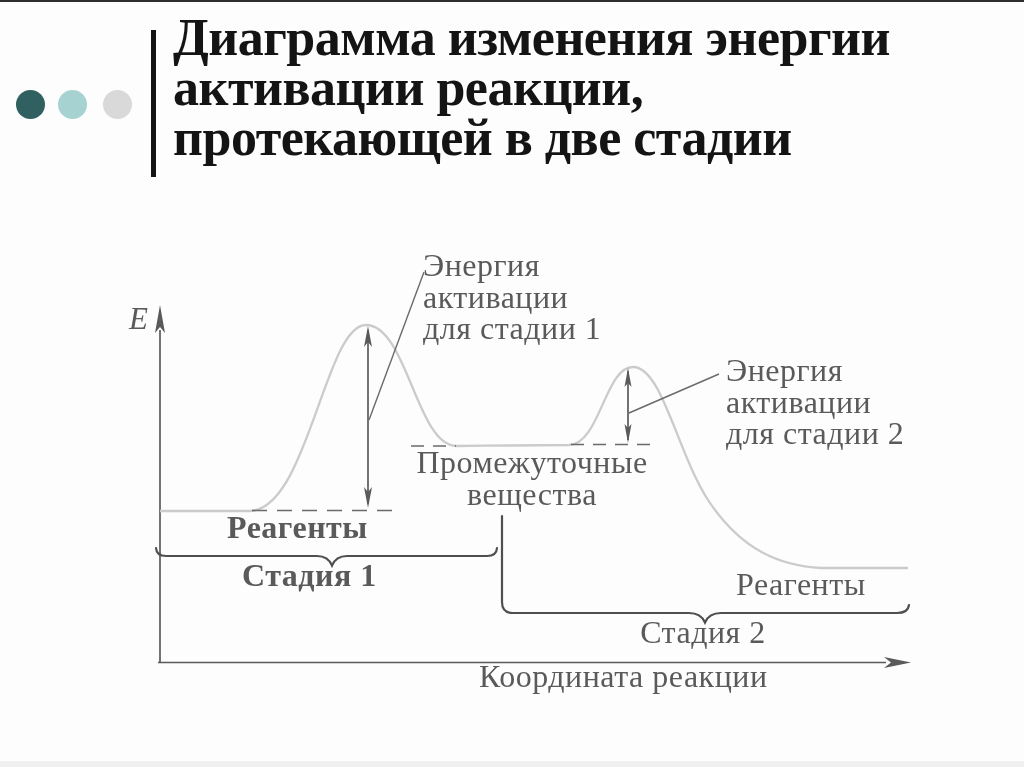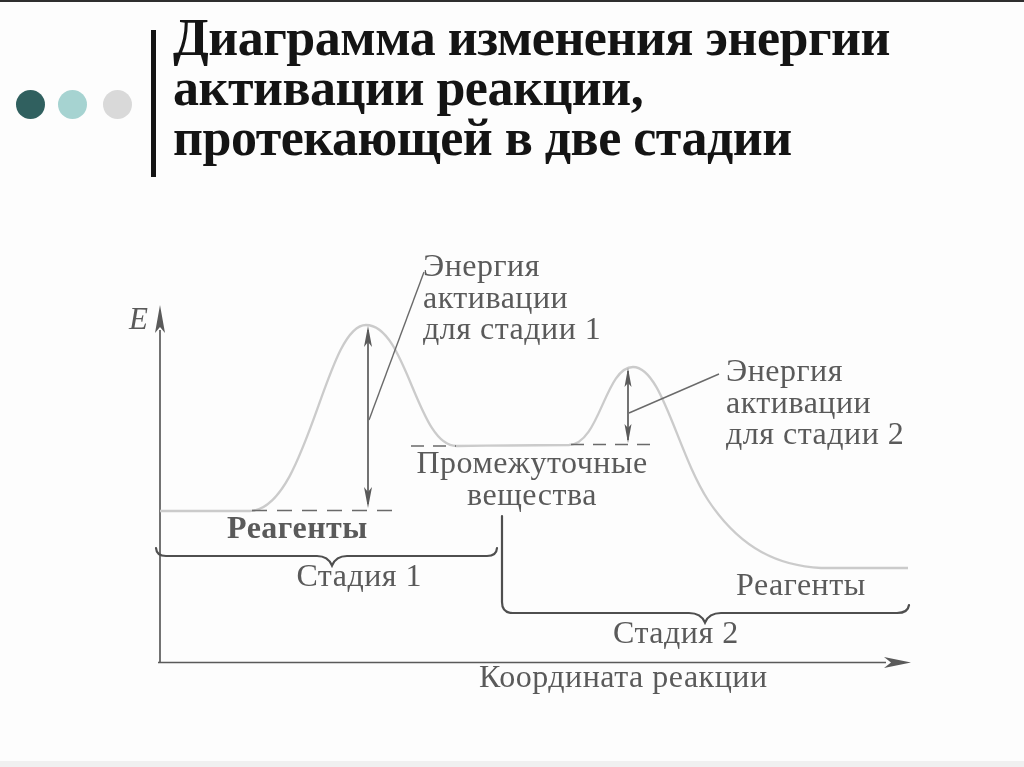--- a/index.html
+++ b/index.html
@@ -26,23 +26,23 @@
   
   .dlab{
     position:absolute;color:#5a5a5a;font-size:32px;line-height:31.5px;
     letter-spacing:0.5px;white-space:pre-line;
   }
   .e-label{left:129px;top:303px;font-style:italic;font-size:31px;}
   .act1{left:423px;top:250px;}
   .act2{left:726px;top:355px;}
   .intermediates{left:404px;top:447px;width:256px;text-align:center;}
   .reagents{left:227px;top:512px;font-weight:bold;}
-  .stage1{left:242px;top:560px;width:180px;text-align:right;}
+  .stage1{left:242px;top:560px;width:180px;text-align:left;font-weight:bold;}
   .products{left:736px;top:569px;}
-  .stage2{left:613px;top:617px;width:180px;}
+  .stage2{left:613px;top:617px;width:180px;text-align:center;}
   .x-label{left:479px;top:661px;}
 
   svg.plot{position:absolute;left:0;top:0;pointer-events:none;}
   .ink{stroke:#5a5a5a;fill:none;stroke-width:1.7;}
   .ink-fill{fill:#5a5a5a;stroke:none;}
   .brace{stroke:#4f4f4f;fill:none;stroke-width:2.2;stroke-linecap:round;}
   .curve{fill:none;stroke-width:2.3;}
   .dash-long{stroke:#6a6a6a;fill:none;stroke-width:1.7;stroke-dasharray:15 10;}
   .dash-short{stroke:#6a6a6a;fill:none;stroke-width:1.7;stroke-dasharray:13 9;}
   .leader{stroke:#6a6a6a;fill:none;stroke-width:1.4;}

